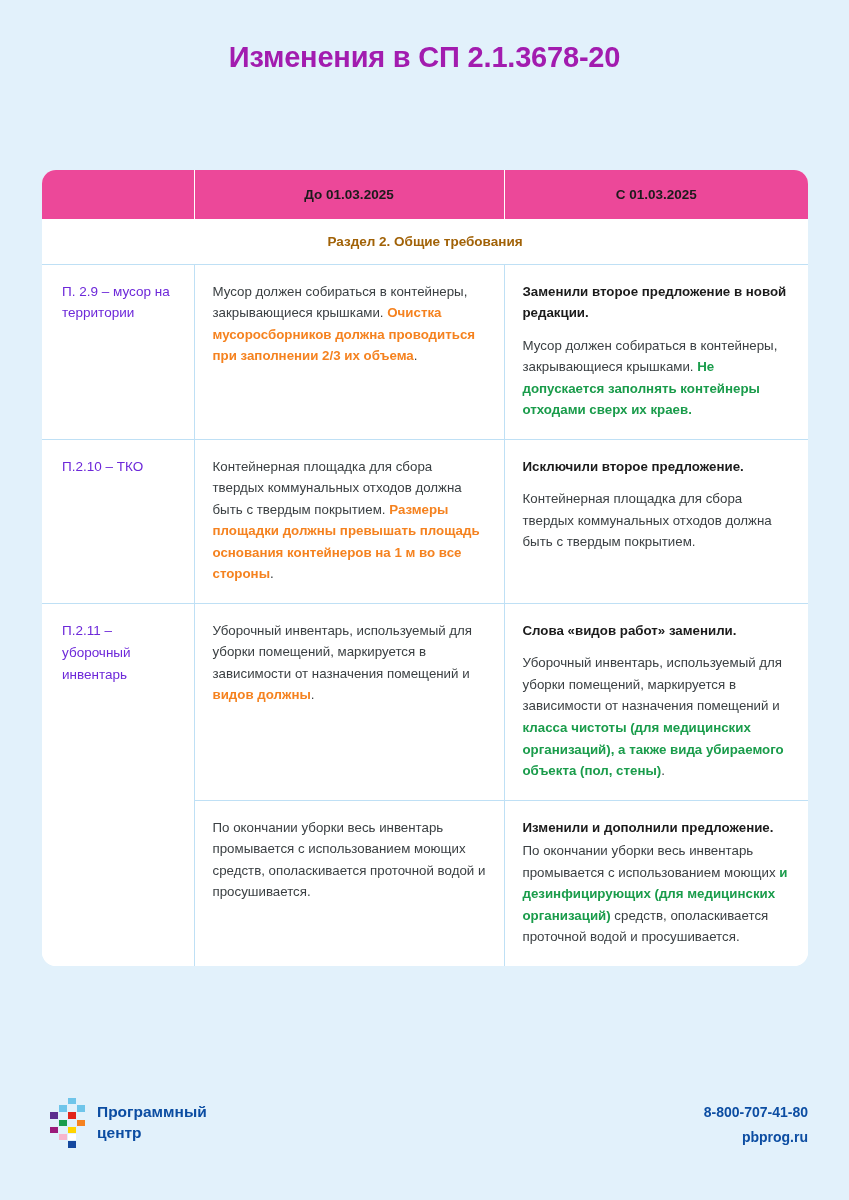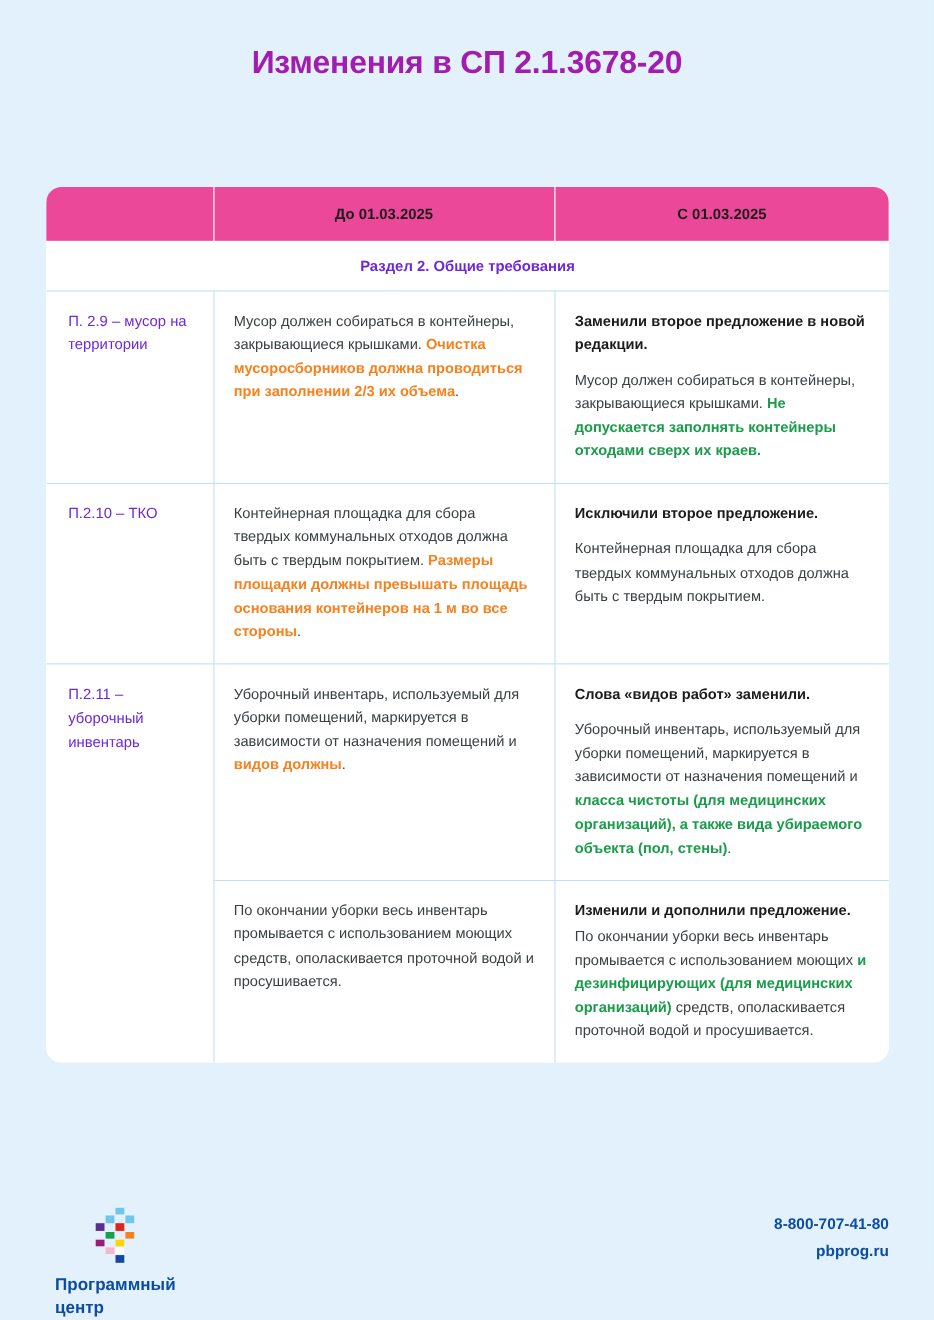--- a/index.html
+++ b/index.html
@@ -53,21 +53,21 @@
     border-right: 1px solid #ffffff;
   }
   thead th:last-child { border-right: none; }
 
   tr.section-row td {
     height: 45px;
     text-align: center;
     vertical-align: middle;
     font-size: 13.5px;
     font-weight: bold;
-    color: #6d28d9;
+    color: #a16207;
     background: #ffffff;
     border-bottom: 1px solid #bfe0f5;
   }
 
   td.cell {
     vertical-align: top;
     padding: 16px 18px 18px 18px;
     font-size: 13.3px;
     line-height: 1.62;
     color: #3b4043;
@@ -103,21 +103,20 @@
     position: absolute;
     left: 0; right: 0; bottom: 0;
     height: 110px;
   }
   .logo-group {
     position: absolute;
     left: 50px; top: 8px;
     display: flex;
     align-items: center;
     gap: 11px;
-    flex-direction: column;
   }
   .logo-mark {
     width: 38px; height: 44px;
     display: grid;
     grid-template-columns: repeat(4, 9px);
     grid-template-rows: repeat(5, 8.6px);
     gap: 0px;
   }
   .logo-mark i { display:block; width: 8px; height: 7.6px; }
   .logo-text {

